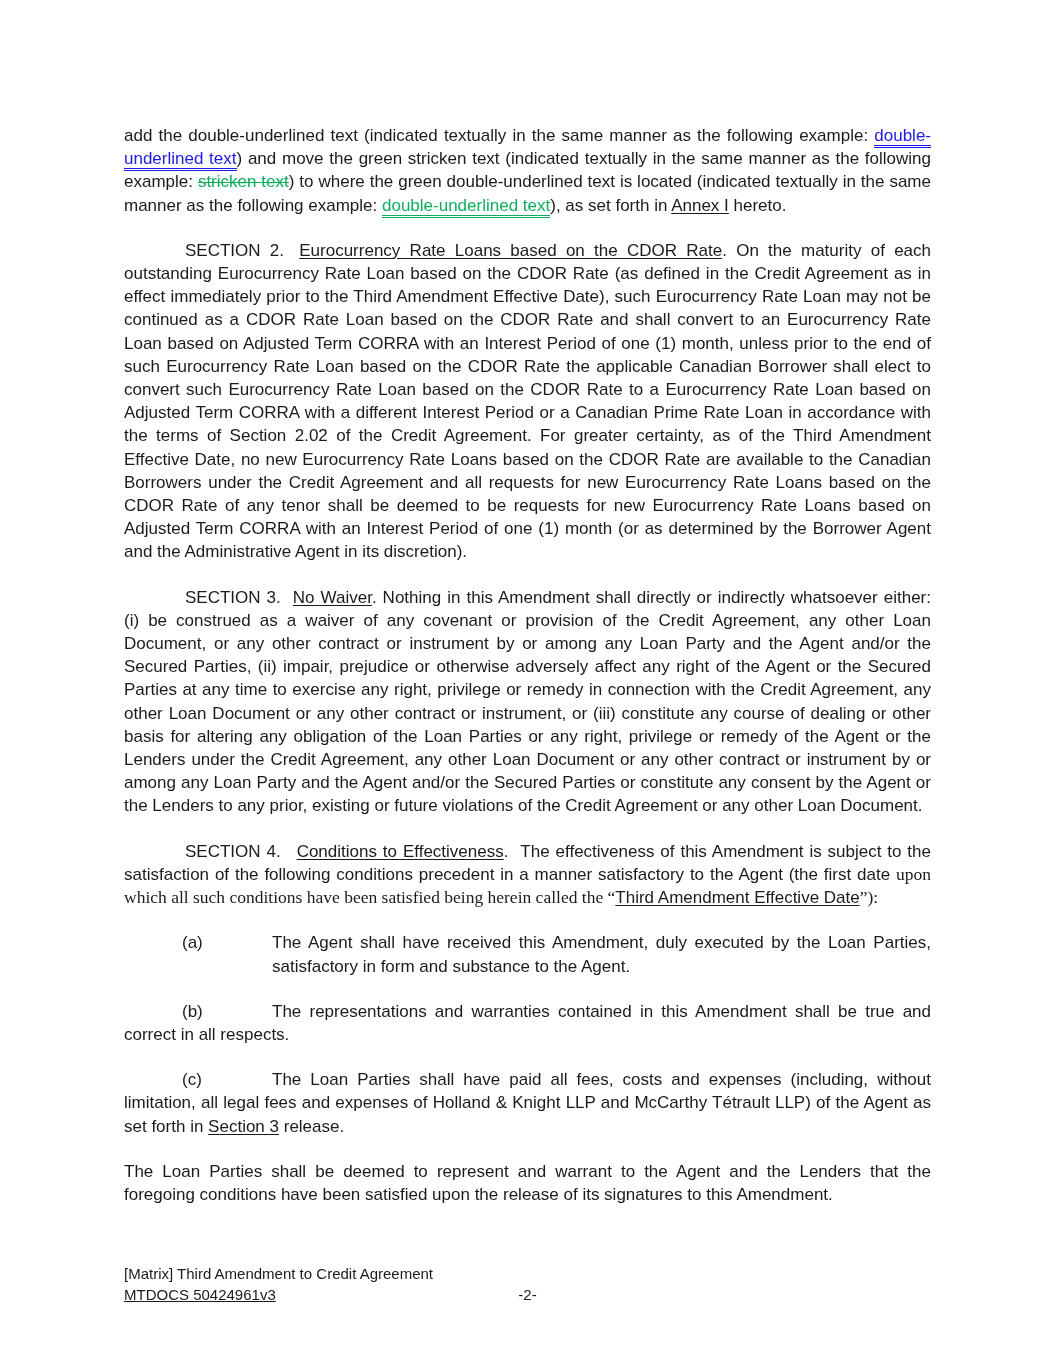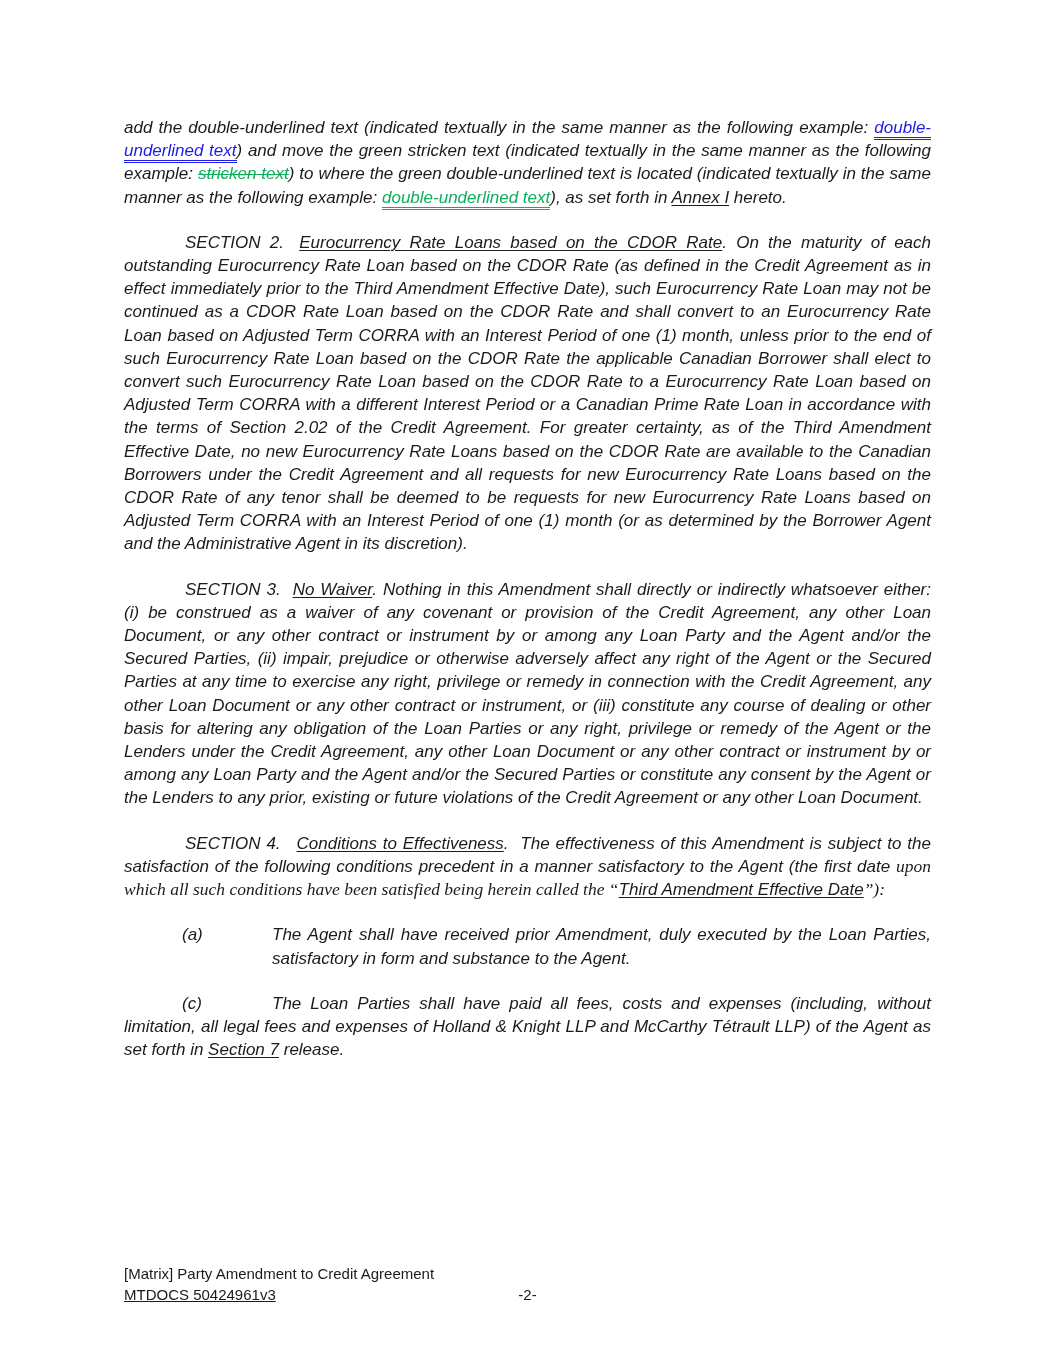--- a/index.html
+++ b/index.html
@@ -9,21 +9,21 @@
     background:#ffffff;
     font-family:"Liberation Sans", sans-serif;
     color:var(--text,#1b1b1b);
     overflow:hidden;
   }
   .doc{
     position:absolute;left:124px;right:124px;top:112px;
     font-size:17px;line-height:23.2px;
     text-align:justify;
   }
-  .para{margin:4px 0 22px 0;font-style:italic;}
+  .para{margin:12px 0 22px 0;}
   .p-indent{text-indent:61px;}
   .item-flow{text-indent:58px;}
   .item-flow .label{display:inline-block;width:90px;text-indent:0;}
   .item-block{display:flex;padding-left:58px;text-indent:0;}
   .item-block .label{flex:0 0 90px;}
   .item-block .content{flex:1;text-align:justify;}
   .seg{white-space:pre-wrap;}
   .u{text-decoration:underline;text-underline-offset:2px;text-decoration-thickness:1.2px;}
   .blue-dd{
     color:var(--link-blue,#1c1ce6);
@@ -54,24 +54,26 @@
 <body>
 
 <div class="page">
   <div class="doc" id="doc-body">
       <div class="para "><span class="seg">add the double-underlined text (indicated textually in the same manner as the following example: </span><span class="seg blue-dd">double-underlined text</span><span class="seg">) and move the green stricken text (indicated textually in the same manner as the following example: </span><span class="seg green-strike">stricken text</span><span class="seg">) to where the green double-underlined text is located (indicated textually in the same manner as the following example: </span><span class="seg green-dd">double-underlined text</span><span class="seg">), as set forth in </span><span class="seg u">Annex I</span><span class="seg"> hereto.</span></div>
       <div class="para p-indent"><span class="seg">SECTION 2. </span><span class="gap gap-sm"></span><span class="seg u">Eurocurrency Rate Loans based on the CDOR Rate</span><span class="seg">. On the maturity of each outstanding Eurocurrency Rate Loan based on the CDOR Rate (as defined in the Credit Agreement as in effect immediately prior to the Third Amendment Effective Date), such Eurocurrency Rate Loan may not be continued as a CDOR Rate Loan based on the CDOR Rate and shall convert to an Eurocurrency Rate Loan based on Adjusted Term CORRA with an Interest Period of one (1) month, unless prior to the end of such Eurocurrency Rate Loan based on the CDOR Rate the applicable Canadian Borrower shall elect to convert such Eurocurrency Rate Loan based on the CDOR Rate to a Eurocurrency Rate Loan based on Adjusted Term CORRA with a different Interest Period or a Canadian Prime Rate Loan in accordance with the terms of Section 2.02 of the Credit Agreement. For greater certainty, as of the Third Amendment Effective Date, no new Eurocurrency Rate Loans based on the CDOR Rate are available to the Canadian Borrowers under the Credit Agreement and all requests for new Eurocurrency Rate Loans based on the CDOR Rate of any tenor shall be deemed to be requests for new Eurocurrency Rate Loans based on Adjusted Term CORRA with an Interest Period of one (1) month (or as determined by the Borrower Agent and the Administrative Agent in its discretion).</span></div>
       <div class="para p-indent"><span class="seg">SECTION 3. </span><span class="gap gap-sm"></span><span class="seg u">No Waiver</span><span class="seg">. Nothing in this Amendment shall directly or indirectly whatsoever either:  (i) be construed as a waiver of any covenant or provision of the Credit Agreement, any other Loan Document, or any other contract or instrument by or among any Loan Party and the Agent and/or the Secured Parties, (ii) impair, prejudice or otherwise adversely affect any right of the Agent or the Secured Parties at any time to exercise any right, privilege or remedy in connection with the Credit Agreement, any other Loan Document or any other contract or instrument, or (iii) constitute any course of dealing or other basis for altering any obligation of the Loan Parties or any right, privilege or remedy of the Agent or the Lenders under the Credit Agreement, any other Loan Document or any other contract or instrument by or among any Loan Party and the Agent and/or the Secured Parties or constitute any consent by the Agent or the Lenders to any prior, existing or future violations of the Credit Agreement or any other Loan Document.</span></div>
       <div class="para p-indent"><span class="seg">SECTION 4.</span><span class="gap gap-md"></span><span class="seg u">Conditions to Effectiveness</span><span class="seg">. </span><span class="gap gap-sm"></span><span class="seg">The effectiveness of this Amendment is subject to the satisfaction of the following conditions precedent in a manner satisfactory to the Agent (the first date </span><span class="seg serif">upon which all such conditions have been satisfied being herein called the “</span><span class="seg u">Third Amendment Effective Date</span><span class="seg serif">”):</span></div>
       <div class="para item-block">
         <span class="label">(a)</span>
-        <span class="content"><span class="seg">The Agent shall have received prior Amendment, duly executed by the Loan Parties, satisfactory in form and substance to the Agent.</span></span>
+        <span class="content"><span class="seg">The Agent shall have received this Amendment, duly executed by the Loan Parties, satisfactory in form and substance to the Agent.</span></span>
       </div>
-      <div class="para item-flow"><span class="label">(c)</span><span class="seg">The Loan Parties shall have paid all fees, costs and expenses (including, without limitation, all legal fees and expenses of Holland &amp; Knight LLP and McCarthy Tétrault LLP) of the Agent as set forth in </span><span class="seg u">Section 7</span><span class="seg"> release.</span></div>
+      <div class="para item-flow"><span class="label">(b)</span><span class="seg">The representations and warranties contained in this Amendment shall be true and correct in all respects.</span></div>
+      <div class="para item-flow"><span class="label">(c)</span><span class="seg">The Loan Parties shall have paid all fees, costs and expenses (including, without limitation, all legal fees and expenses of Holland &amp; Knight LLP and McCarthy Tétrault LLP) of the Agent as set forth in </span><span class="seg u">Section 3</span><span class="seg"> release.</span></div>
+      <div class="para "><span class="seg">The Loan Parties shall be deemed to represent and warrant to the Agent and the Lenders that the foregoing conditions have been satisfied upon the release of its signatures to this Amendment.</span></div>
     </div>
   <div class="footer">
-    <div>[Matrix] Party Amendment to Credit Agreement</div>
+    <div>[Matrix] Third Amendment to Credit Agreement</div>
     <div class="footer-row">
       <span>MTDOCS 50424961v3</span>
       <span class="pagenum">-2-</span>
     </div>
   </div>
 </div>
 
 </body></html>

